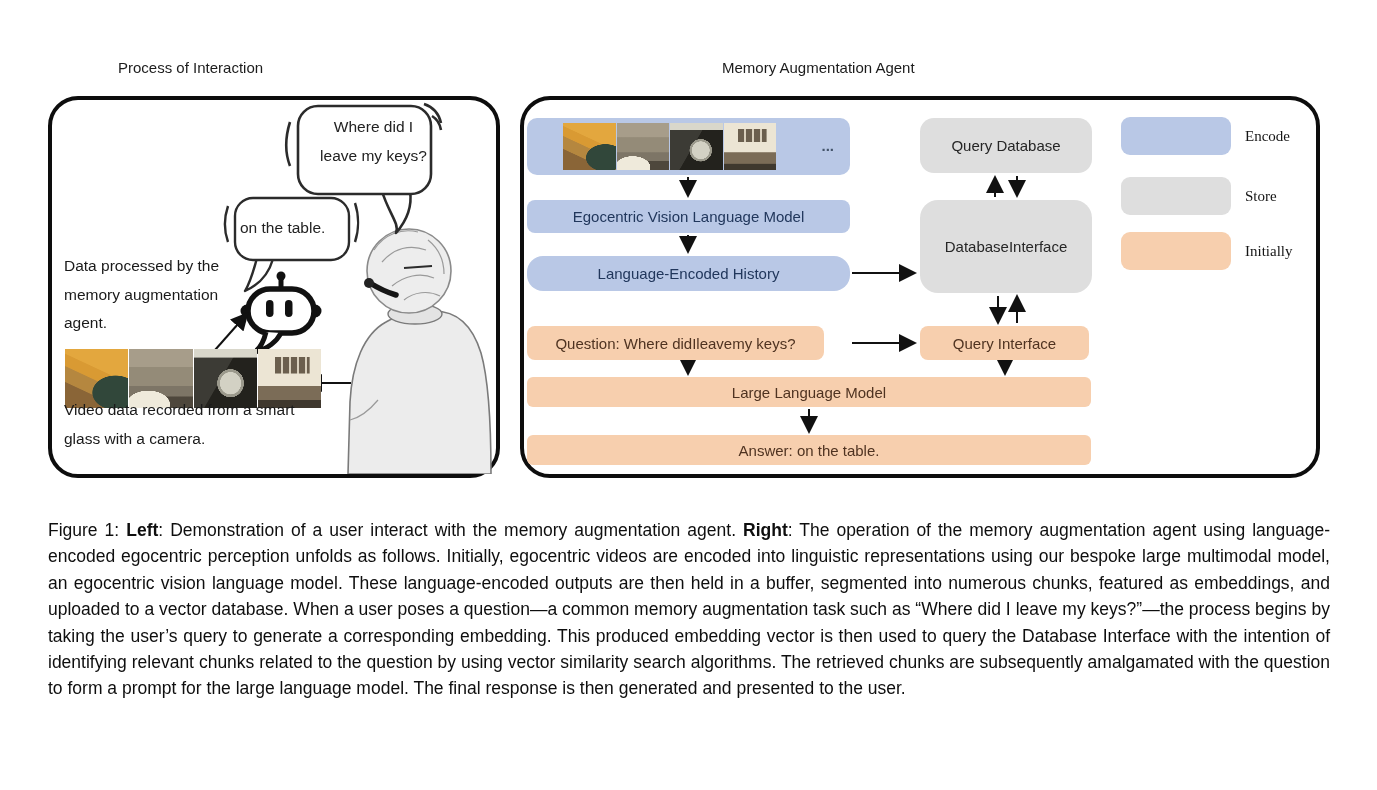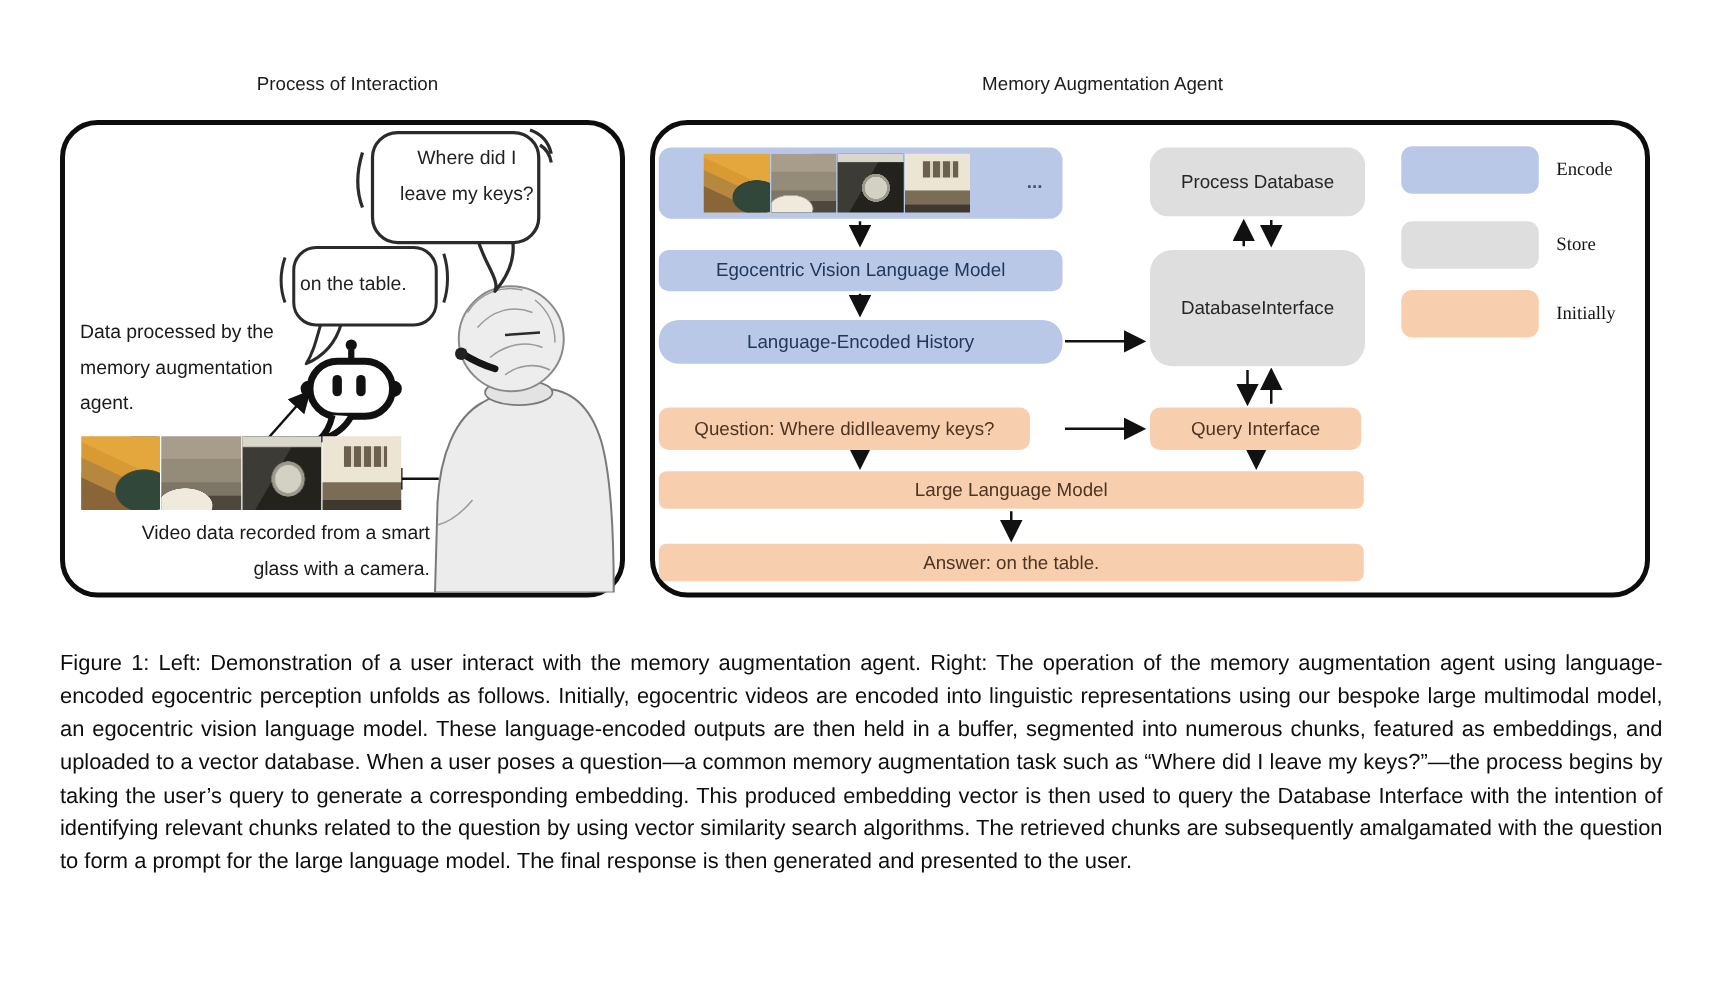--- a/index.html
+++ b/index.html
@@ -1,36 +1,36 @@
 <!DOCTYPE html>
 <html><head>
 <meta charset="utf-8">
 <style>
   html,body{margin:0;padding:0;background:#fff;}
   body{width:1377px;height:790px;font-family:"Liberation Sans",sans-serif;color:#111;position:relative;overflow:hidden;}
   .stage{position:absolute;inset:0;}
 
   
-  .panel-title{position:absolute;top:59px;font-size:15px;color:#1c1c1c;text-align:center;width:320px;}
+  .panel-title{position:absolute;top:59px;font-size:15px;color:#1c1c1c;text-align:left;width:320px;}
   .panel-title.lt{left:118px;}
   .panel-title.rt{left:722px;}
 
   
   .panel{position:absolute;top:96px;height:374px;border:4px solid #0d0d0d;border-radius:30px;background:#fff;}
   .left-panel{left:48px;width:444px;}
   .right-panel{left:520px;width:792px;}
   .overlay{position:absolute;left:0;top:0;pointer-events:none;}
 
   
   .bubble-text{position:absolute;font-size:15.5px;line-height:29px;color:#222;}
   .bt1{left:259px;top:12px;width:125px;text-align:center;}
   .bt2{left:188px;top:113px;width:110px;}
   .note{position:absolute;font-size:15.5px;line-height:28.5px;color:#1a1a1a;}
   .note1{left:12px;top:152px;width:195px;}
-  .note2{left:12px;top:313px;width:280px;text-align:right;}
+  .note2{left:12px;top:296px;width:280px;}
 
   
   .filmstrip{position:absolute;display:flex;gap:1px;}
   .filmstrip.big{left:13px;top:249px;width:256px;height:59px;}
   .frame{flex:1;height:100%;}
   .f1{background:
       radial-gradient(120% 95% at 80% 74%, #31473a 0 30%, rgba(0,0,0,0) 31%),
       linear-gradient(205deg,#e3a73e 0 38%,#d99a33 39% 52%,#b5873f 53% 70%,#8a6537 71%);}
   .f2{background:
       radial-gradient(80% 55% at 30% 94%, #efeadb 0 42%, rgba(0,0,0,0) 43%),
@@ -64,21 +64,21 @@
   
   .legend-row{position:absolute;left:597px;display:flex;align-items:center;height:38px;}
   .swatch{width:110px;height:38px;border-radius:9px;}
   .legend-row span{margin-left:14px;font-size:15px;color:#151515;font-family:Liberation Serif, serif;}
   .lg1{top:17px;}  .lg1 .swatch{background:#b9c8e6;}
   .lg2{top:77px;}  .lg2 .swatch{background:#dedede;}
   .lg3{top:132px;} .lg3 .swatch{background:#f7cfae;}
 
   
   .caption{position:absolute;left:48px;top:517px;width:1282px;font-size:17.5px;line-height:26.4px;color:#0e0e0e;text-align:justify;margin:0;}
-  .caption b{font-weight:normal;}
+  .caption b{font-weight:bold;}
 </style>
 </head>
 <body>
 
 <div class="stage">
 
   <div class="panel-title lt">Process of Interaction</div>
   <div class="panel-title rt">Memory Augmentation Agent</div>
 
   <div class="panel left-panel">
@@ -189,21 +189,21 @@
         <div class="frame f4"></div>
       </div>
       <span class="ellipsis">...</span>
     </div>
 
     <div class="box blue evlm">Egocentric Vision Language Model</div>
     <div class="box blue leh">Language-Encoded History</div>
     <div class="box orange question">Question: Where didIleavemy keys?</div>
     <div class="box orange llm">Large Language Model</div>
     <div class="box orange answer">Answer: on the table.</div>
-    <div class="box gray vdb">Process Database</div>
+    <div class="box gray vdb">Query Database</div>
     <div class="box gray dbi">
       <div>Database</div>
       <div>Interface</div>
     </div>
     <div class="box orange qi">Query Interface</div>
 
     <div class="legend-row lg1">
       <div class="swatch"></div>
       <span>Encode</span>
     </div>

